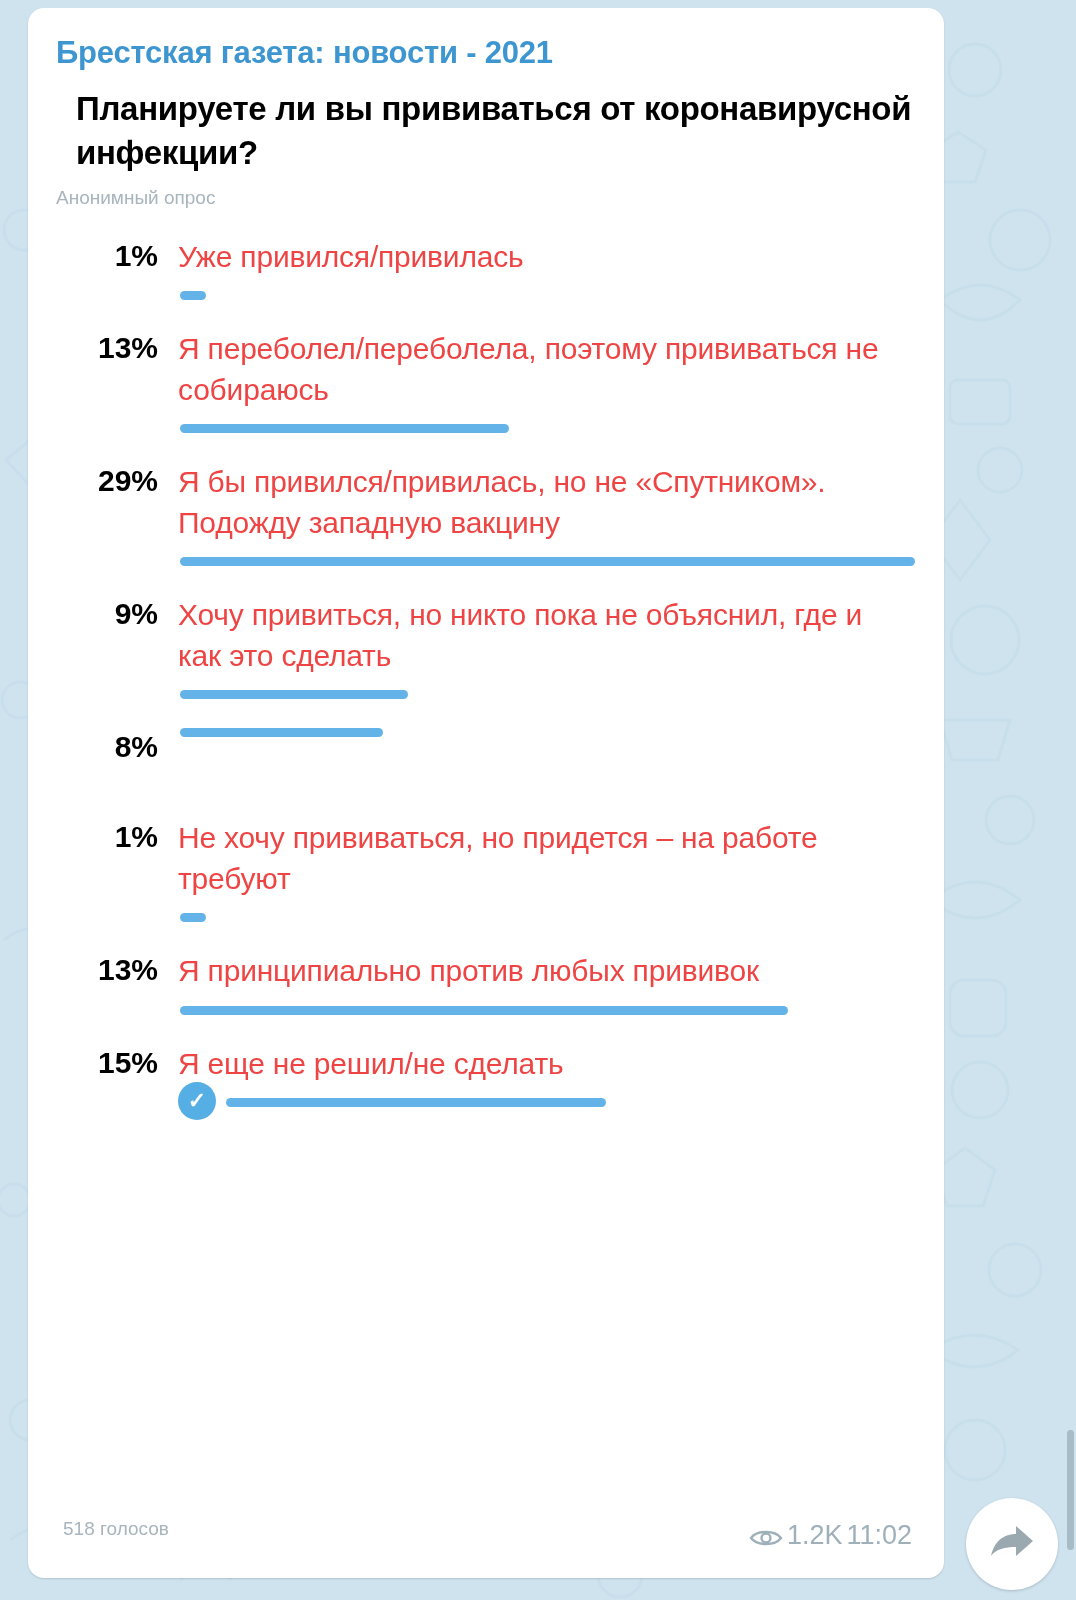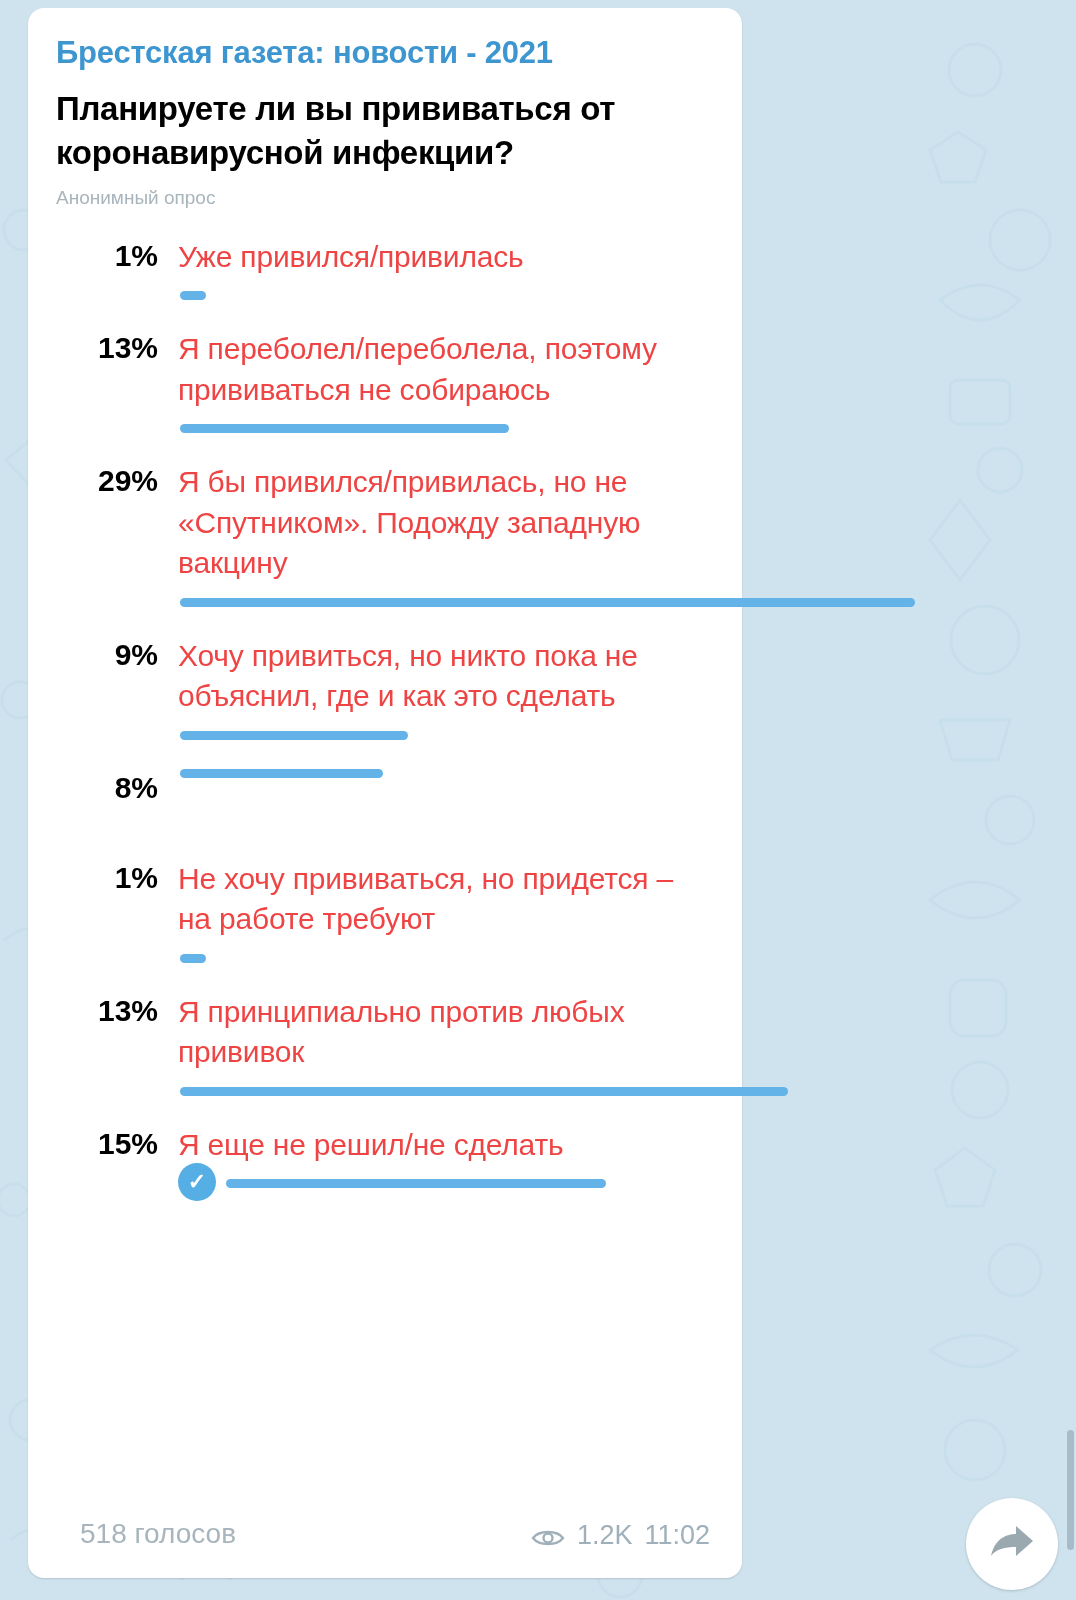--- a/index.html
+++ b/index.html
@@ -26,21 +26,21 @@
     position: absolute;
     top: 0;
     left: 0;
     opacity: 0.35;
   }
 
   #message-bubble {
     position: absolute;
     left: 28px;
     top: 8px;
-    width: 714px;
+    width: 916px;
     min-height: 1570px;
     background: #ffffff;
     border-radius: 16px;
     box-shadow: 0 1px 2px rgba(0,0,0,0.14);
     padding: 26px 28px 0 28px;
     box-sizing: border-box;
   }
 
   .channel-name {
     color: #3e96d0;
@@ -51,20 +51,21 @@
     letter-spacing: -0.2px;
   }
 
   .poll-question {
     color: #000000;
     font-size: 33px;
     font-weight: bold;
     line-height: 1.32;
     margin-bottom: 12px;
     letter-spacing: -0.3px;
+    margin-left: 20px;
   }
 
   .poll-subtitle {
     color: #a8b5bd;
     font-size: 19px;
     line-height: 1.3;
     margin-bottom: 26px;
   }
 
   .options {
@@ -133,32 +134,32 @@
 
   .poll-footer {
     position: absolute;
     left: 28px;
     right: 28px;
     bottom: 14px;
     height: 46px;
   }
   .votes-count {
     position: absolute;
-    left: 24px;
+    left: 7px;
     top: 0;
     color: #a8b5bd;
-    font-size: 28px;
+    font-size: 19px;
   }
   .meta {
     position: absolute;
     right: 4px;
     top: 2px;
     display: flex;
     align-items: center;
-    gap: 12px;
+    gap: 4px;
     color: #9fb0ba;
     font-size: 27px;
   }
   .eye-icon {
     display: inline-block;
     width: 34px;
     height: 22px;
     position: relative;
   }
   .views-count { color: #9fb0ba; }

